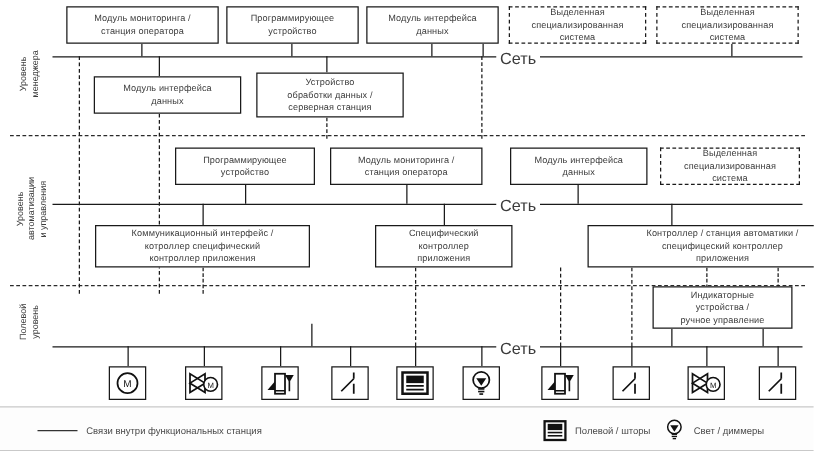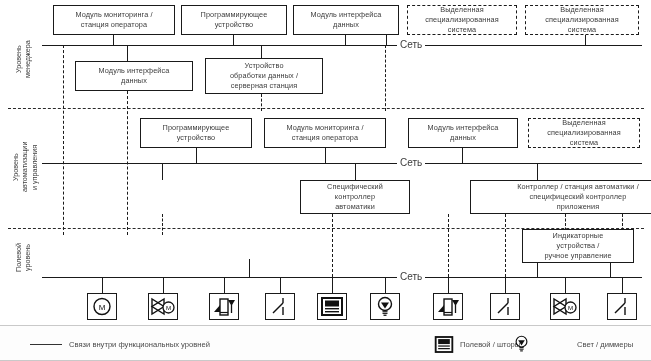--- a/index.html
+++ b/index.html
@@ -82,21 +82,21 @@
     z-index: 1;
   }
   .vdash {
     position: absolute;
     width: 0;
     border-left: 1.6px dashed #1a1a1a;
     z-index: 3;
   }
   .net-label {
     position: absolute;
-    font-size: 10px;
+    font-size: 13px;
     color: #3c3c3c;
     background: #ffffff;
     padding: 0 3px;
     z-index: 6;
   }
 
   
   .dev {
     position: absolute;
     width: 30px; height: 27px;
@@ -191,23 +191,26 @@
 специализированная
 система</div>
 
   <div class="hline" style="left:42px; top:163px; width:600px;"></div>
   <div class="net-label" style="left:397px; top:157px;">Сеть</div>
 
   <div class="vline" style="left:196px; top:148px; height:15px;"></div>
   <div class="vline" style="left:325px; top:148px; height:15px;"></div>
   <div class="vline" style="left:462px; top:148px; height:15px;"></div>
 
+  <div class="box" style="left:76px; top:180px; width:172px; height:34px;">Коммуникационный интерфейс /
+котроллер специфический
+контроллер приложения</div>
   <div class="box" style="left:300px; top:180px; width:110px; height:34px;">Специфический
 контроллер
-автоматики</div>
+приложения</div>
   <div class="box" style="left:470px; top:180px; width:216px; height:34px;">Контроллер / станция автоматики /
 специфицеский контроллер
 приложения</div>
 
   <div class="vline" style="left:162px; top:163px; height:17px;"></div>
   <div class="vline" style="left:355px; top:163px; height:17px;"></div>
   <div class="vline" style="left:537px; top:163px; height:17px;"></div>
 
   <div class="hdash" style="left:8px; top:228px; width:636px;"></div>
 
@@ -322,37 +325,37 @@
       <line x1="15" y1="11" x2="15" y2="19" stroke="#111" stroke-width="1.4"></line>
     </svg>
   </div>
 
 </div>
 
 <div id="legend">
 
   <div class="lg-item" style="left:30px;">
     <span class="lg-solid"></span>
-    <span>Связи внутри функциональных уровней</span>
+    <span>Связи внутри функциональных станция</span>
   </div>
 
 
   <div class="lg-item" style="left:434px;">
     <span class="lg-ico">
       <svg width="20" height="19" viewBox="0 0 24 21">
         <rect x="2" y="1.5" width="20" height="18" fill="none" stroke="#111" stroke-width="2.2"></rect>
         <rect x="5" y="4" width="14" height="6" fill="#111"></rect>
         <rect x="5" y="11.6" width="14" height="1.5" fill="#111"></rect>
         <rect x="5" y="14.7" width="14" height="1.5" fill="#111"></rect>
       </svg>
     </span>
     <span>Полевой / шторы</span>
   </div>
 
-  <div class="lg-item" style="left:512px;gap:40px;">
+  <div class="lg-item" style="left:530px;">
     <span class="lg-ico">
       <svg width="19" height="20" viewBox="0 0 24 22">
         <circle cx="12" cy="8" r="6.8" fill="none" stroke="#111" stroke-width="1.5"></circle>
         <path d="M7.8,6.3 L16.2,6.3 L12,12.8 Z" fill="#111"></path>
         <rect x="9.3" y="14.6" width="5.4" height="1.4" fill="#111"></rect>
         <rect x="9.3" y="16.8" width="5.4" height="1.4" fill="#111"></rect>
         <rect x="10.3" y="19" width="3.4" height="1.4" fill="#111"></rect>
       </svg>
     </span>
     <span>Свет / диммеры</span>

